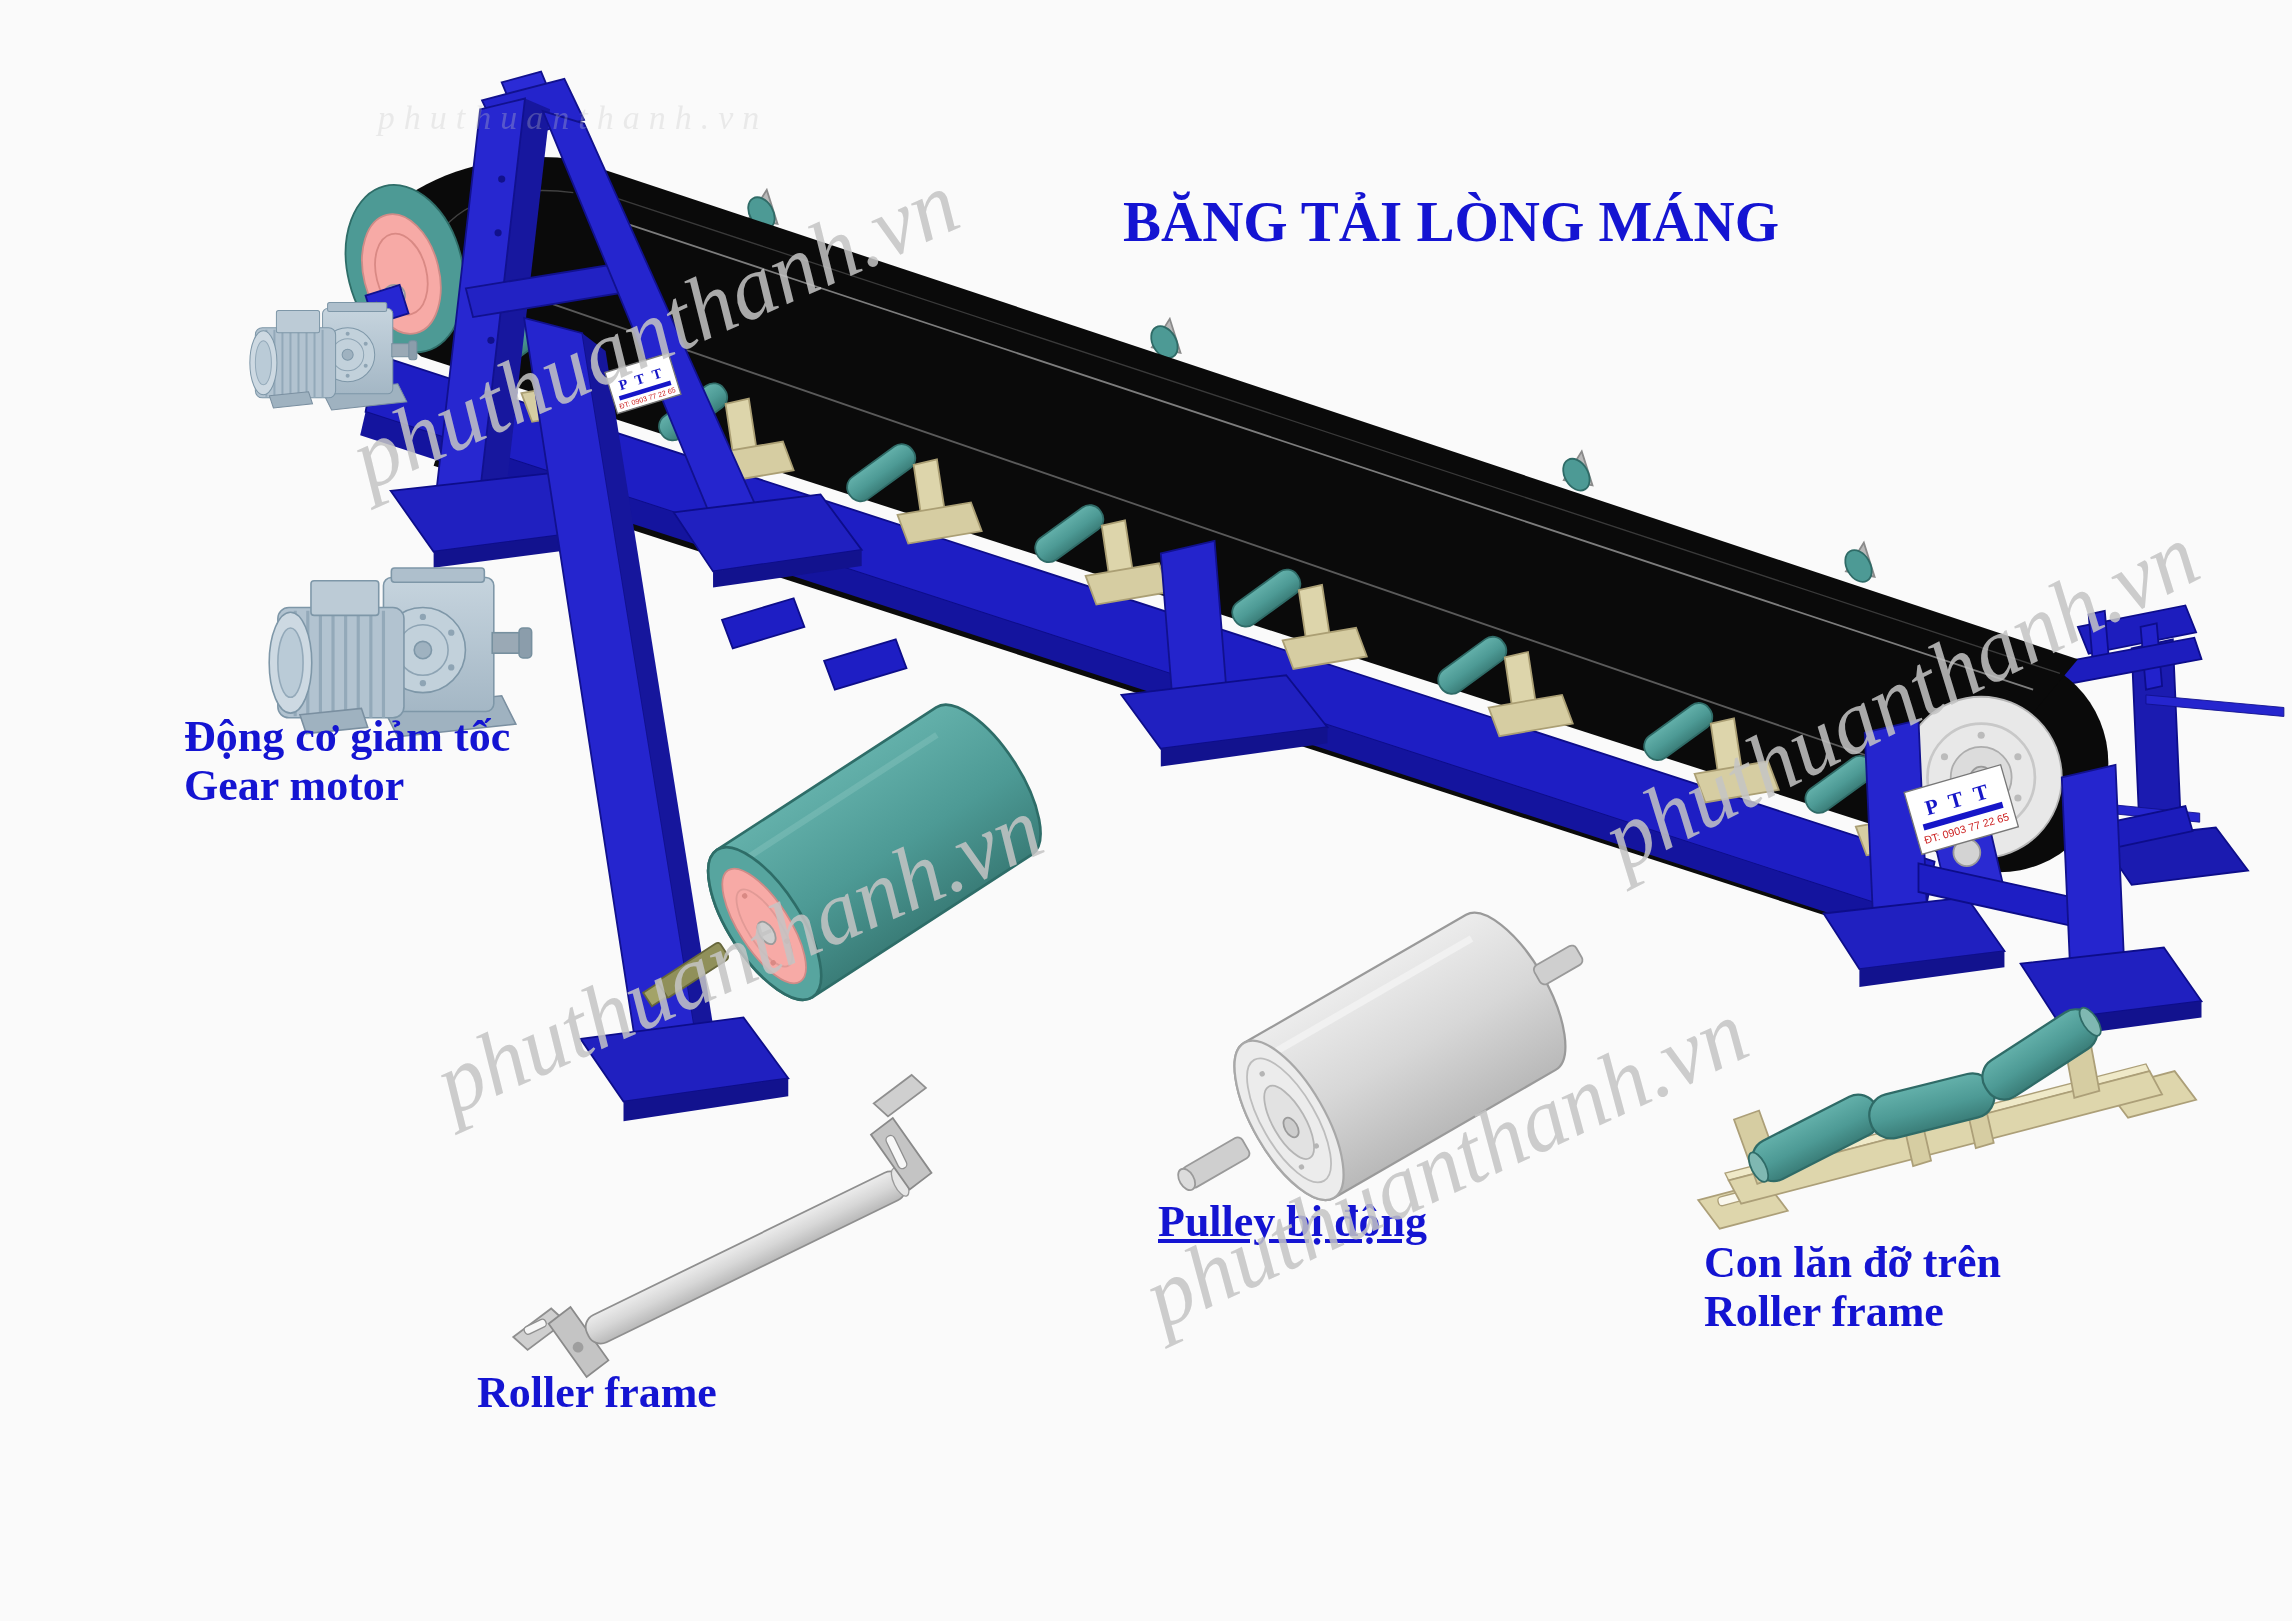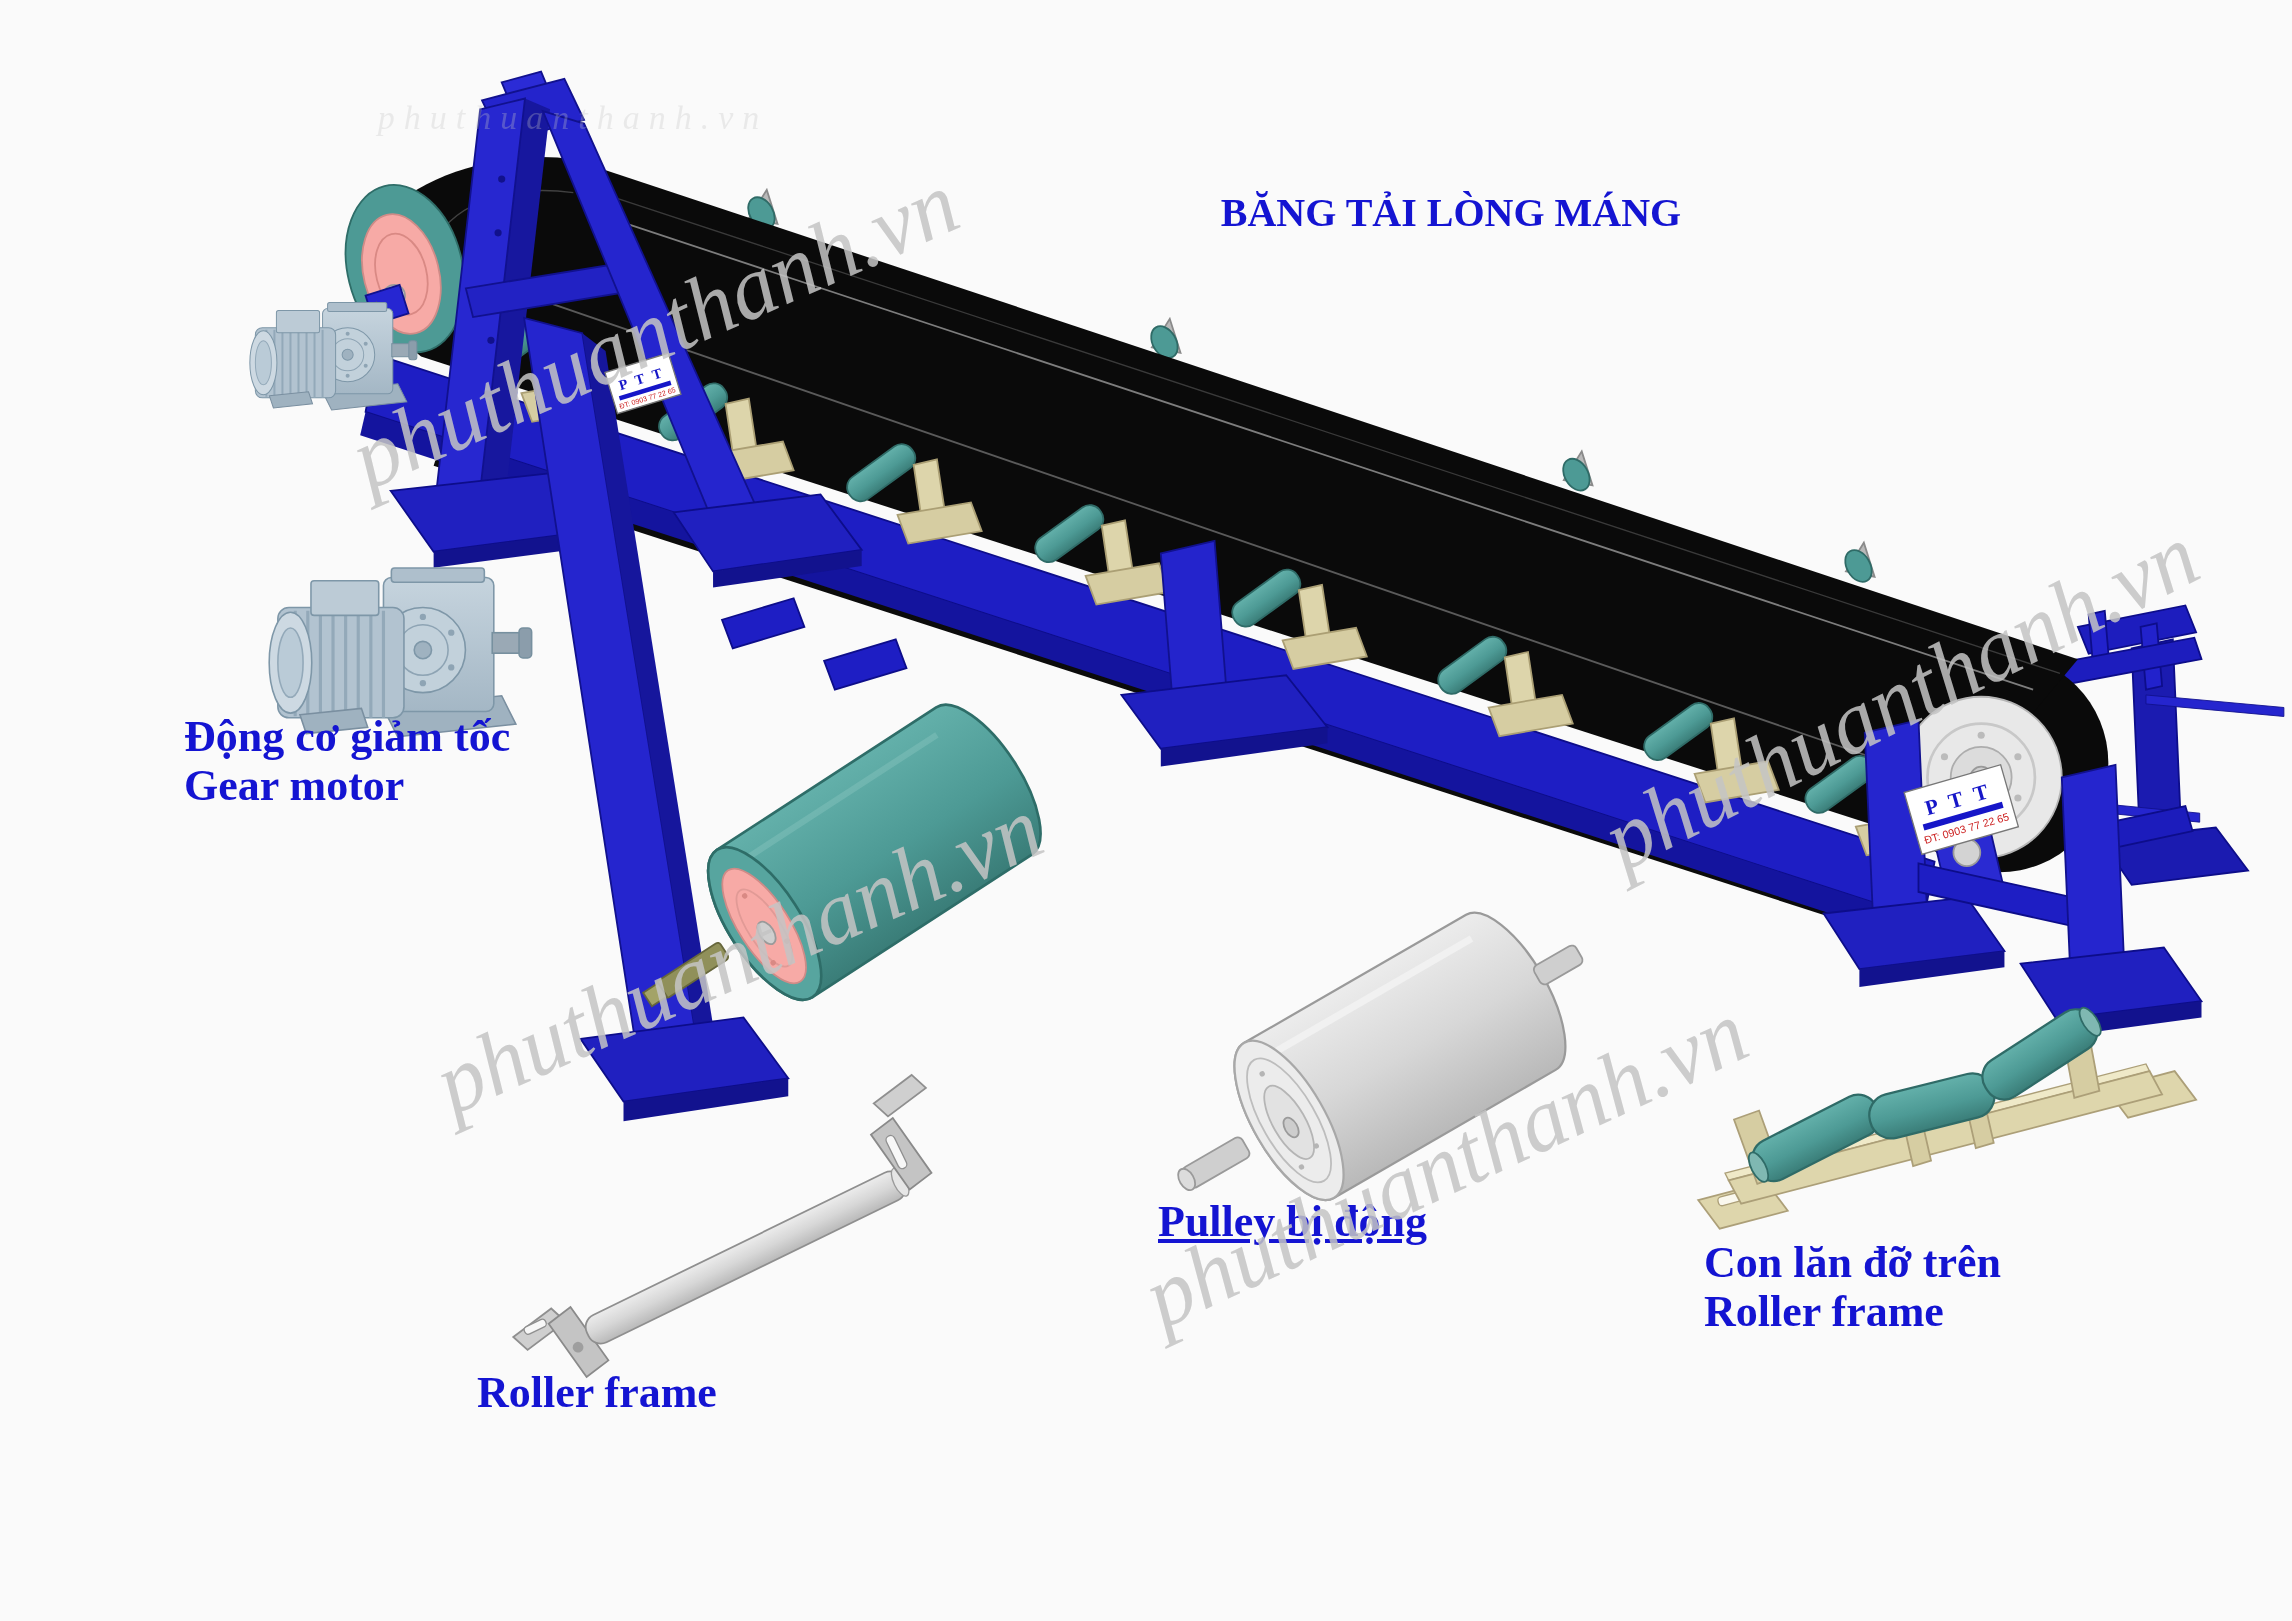--- a/index.html
+++ b/index.html
@@ -4,21 +4,21 @@
 <style>
   html,body{margin:0;padding:0;background:#e8e8e8;}
   .canvas{
     position:relative;width:2293px;height:1621px;overflow:hidden;
     background:#fafafa;font-family:"Liberation Serif", serif;
   }
   .canvas svg{position:absolute;left:0;top:0;}
   .title{
     position:absolute;left:1039px;top:190px;width:824px;
     text-align:center;color:#1414d2;font-weight:bold;
-    font-size:40px;line-height:1.14;z-index:6;
+    font-size:57px;line-height:1.14;z-index:6;
   }
   .comp-label{
     position:absolute;color:#1414d2;font-weight:bold;
     font-size:44px;line-height:1.12;z-index:6;white-space:nowrap;
   }
   .watermark{
     position:absolute;color:#c5c5c5;font-style:italic;
     font-size:90px;white-space:nowrap;z-index:8;opacity:.85;
     font-family:"Liberation Serif", serif;
   }

